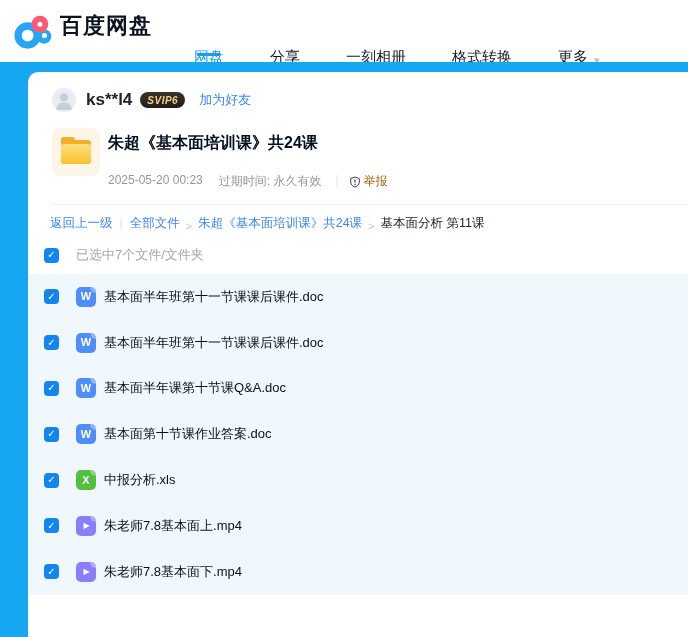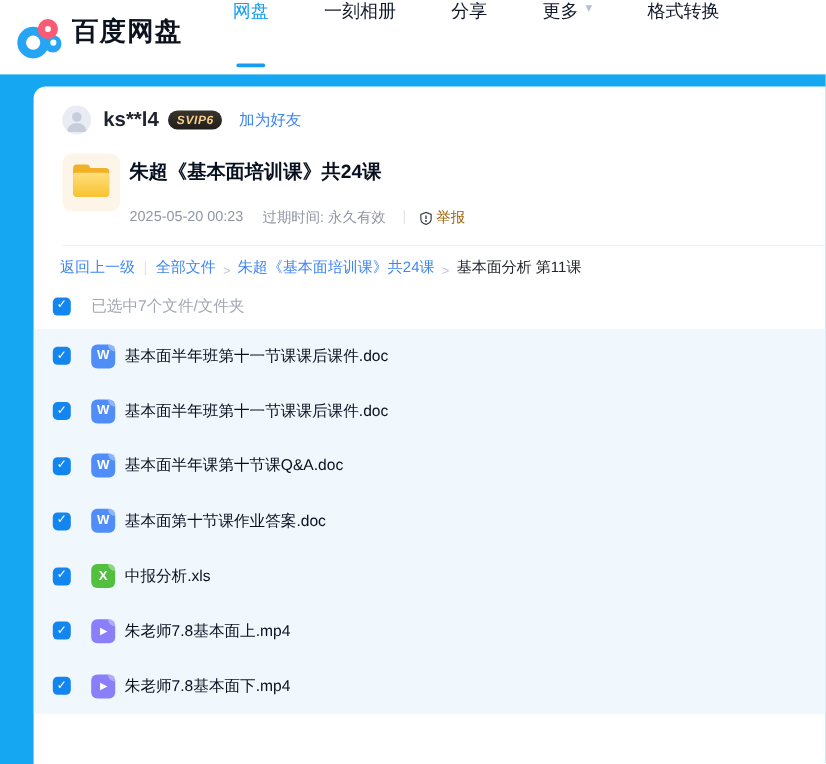--- a/index.html
+++ b/index.html
@@ -4,21 +4,21 @@
 <style>
   * { margin:0; padding:0; box-sizing:border-box; }
   html,body { width:688px; height:637px; overflow:hidden; background:#fff;
     font-family:"Liberation Sans","DejaVu Sans",sans-serif; }
 
   
   .header { height:62px; display:flex; align-items:center; padding-left:14px; background:#fff; }
   .logo { display:flex; align-items:flex-start; cursor:pointer; }
   .logo-text { font-size:22px; font-weight:bold; color:#0c131f; letter-spacing:1px; margin-left:6px; }
   .nav { display:flex; margin-left:42px; height:62px; }
-  .nav-item { position:relative; display:flex; align-items:flex-start; height:67px;
+  .nav-item { position:relative; display:flex; align-items:flex-end; height:67px;
     padding:0 0; margin-right:46px; font-size:15px; color:#111726; cursor:pointer; }
   .nav-item.active .nav-label { color:var(--accent); }
   .nav-underline { display:none; position:absolute; left:50%; transform:translateX(-50%);
     bottom:11px; width:24px; height:3px; border-radius:2px; background:var(--accent); }
   .nav-item.active .nav-underline { display:block; }
   .caret { display:none; color:#b9c0ca; font-size:11px; margin-left:6px; }
   .nav-item.has-caret .caret { display:inline; }
 
   
   .page { position:absolute; left:0; right:0; top:62px; bottom:0; background:var(--page-blue); }
@@ -93,34 +93,34 @@
     </svg>
     <span class="logo-text">百度网盘</span>
   </div>
   <div class="nav" id="main-nav">
       <div class="nav-item active">
     <span class="nav-label">网盘</span>
 
     <span class="nav-underline"></span>
   </div>
       <div class="nav-item">
+    <span class="nav-label">分享</span>
+
+  </div>
+      <div class="nav-item">
     <span class="nav-label">一刻相册</span>
 
   </div>
       <div class="nav-item">
-    <span class="nav-label">分享</span>
+    <span class="nav-label">格式转换</span>
 
   </div>
       <div class="nav-item has-caret">
     <span class="nav-label">更多</span>
     <span class="caret">▾</span>
-
-  </div>
-      <div class="nav-item">
-    <span class="nav-label">格式转换</span>
 
   </div>
     </div>
 </div>
 
 <div class="page">
   <div class="card">
 
     <div class="user-row">
       <div class="avatar">

